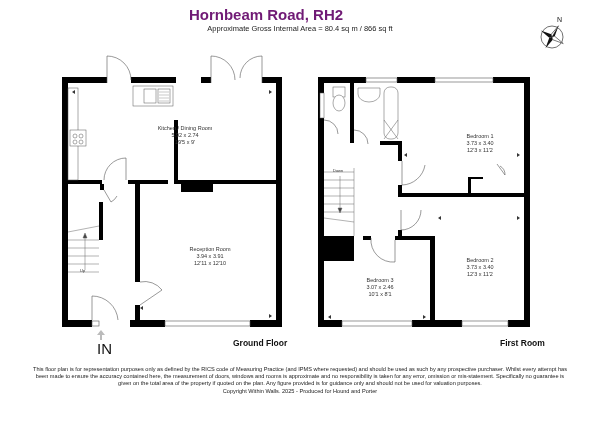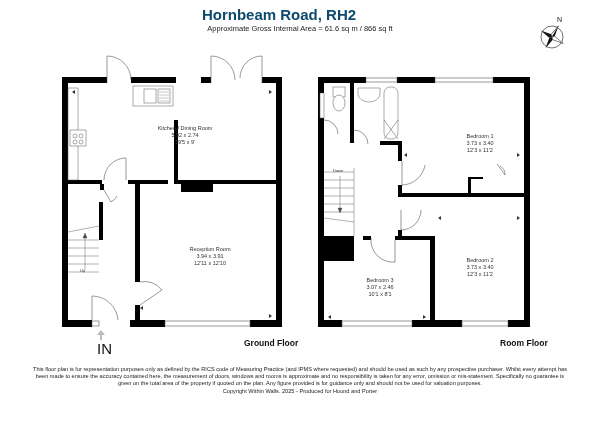--- a/index.html
+++ b/index.html
@@ -1,32 +1,32 @@
 <!DOCTYPE html>
 <html><head>
 <meta charset="utf-8">
 <style>
   html, body { margin:0; padding:0; background:#ffffff; }
   body { width:600px; height:423px; position:relative; overflow:hidden; font-family:"Liberation Sans", sans-serif; color:#222; }
-  .title { position:absolute; left:0; width:532px; top:6px; text-align:center; font-weight:bold; font-size:15px; color:#0c4a6e;margin-left:13px; }
+  .title { position:absolute; left:0; width:532px; top:6px; text-align:center; font-weight:bold; font-size:15px; color:#701a75; }
   .subtitle { position:absolute; left:0; width:600px; top:24px; text-align:center; font-size:7.5px; color:#222; }
   .compass { position:absolute; left:537px; top:15px; width:32px; height:38px; }
   svg.plan { position:absolute; left:0; top:0; }
   .room-label { position:absolute; text-align:center; font-size:5.5px; line-height:7px; color:#333; }
   .floor-label { position:absolute; font-weight:bold; font-size:8.5px; color:#111; }
   .in-label { position:absolute; font-size:15px; color:#111; }
   .disclaimer { position:absolute; left:30px; width:540px; top:366px; text-align:center; font-size:5.6px; line-height:7.2px; color:#222; }
   .copyright { display:block; }
   .small-label { position:absolute; font-size:4px; color:#333; }
 </style>
 </head>
 <body>
 
 <div class="title">Hornbeam Road, RH2</div>
-<div class="subtitle">Approximate Gross Internal Area = 61.6 sq m / 866 sq ft</div>
+<div class="subtitle">Approximate Gross Internal Area = 80.4 sq m / 866 sq ft</div>
 
 <svg class="compass" viewBox="0 0 32 38">
   <circle cx="15" cy="22" r="11" fill="none" stroke="#333" stroke-width="0.7"></circle>
   <g transform="rotate(30 15 22)">
     <polygon points="15,9 17,20 15,22 13,20" fill="#111"></polygon>
     <polygon points="15,35 13,24 15,22 17,24" fill="#111"></polygon>
     <polygon points="2,22 13,20 15,22 13,24" fill="#111"></polygon>
     <polygon points="28,22 17,24 15,22 17,20" fill="#fff" stroke="#111" stroke-width="0.5"></polygon>
     <polygon points="15,9 13,20 15,22" fill="#fff" stroke="#111" stroke-width="0.4"></polygon>
   </g>
@@ -184,36 +184,36 @@
   <div>5.92 x 2.74</div>
   <div>19'5 x 9'</div>
 </div>
 <div class="room-label" style="left:155px; top:246px; width:110px;">
   <div>Reception Room</div>
   <div>3.94 x 3.91</div>
   <div>12'11 x 12'10</div>
 </div>
 <div class="small-label" style="left:80px; top:268px;">Up</div>
 <div class="in-label" style="left:97px; top:340px;">IN</div>
-<div class="floor-label" style="left:233px; top:338px;margin-left:11px;">Ground Floor</div>
+<div class="floor-label" style="left:233px; top:338px;">Ground Floor</div>
 
 <div class="room-label" style="left:440px; top:133px; width:80px;">
   <div>Bedroom 1</div>
   <div>3.73 x 3.40</div>
   <div>12'3 x 11'2</div>
 </div>
 <div class="room-label" style="left:440px; top:257px; width:80px;">
   <div>Bedroom 2</div>
   <div>3.73 x 3.40</div>
   <div>12'3 x 11'2</div>
 </div>
 <div class="room-label" style="left:340px; top:277px; width:80px;">
   <div>Bedroom 3</div>
   <div>3.07 x 2.46</div>
   <div>10'1 x 8'1</div>
 </div>
 <div class="small-label" style="left:333px; top:168px;">Down</div>
-<div class="floor-label" style="left:500px; top:338px;">Room Floor</div>
+<div class="floor-label" style="left:500px; top:338px;">First Room</div>
 
 <div class="disclaimer">
   <span>This floor plan is for representation purposes only as defined by the RICS code of Measuring Practice (and IPMS where requested) and should be used as such by any prospective purchaser. Whilst every attempt has been made to ensure the accuracy contained here, the measurement of doors, windows and rooms is approximate and no responsibility is taken for any error, omission or mis-statement. Specifically no guarantee is given on the total area of the property if quoted on the plan. Any figure provided is for guidance only and should not be used for valuation purposes.</span>
   <span class="copyright">Copyright Within Walls. 2025 - Produced for Hound and Porter</span>
 </div>
 
 </body></html>

